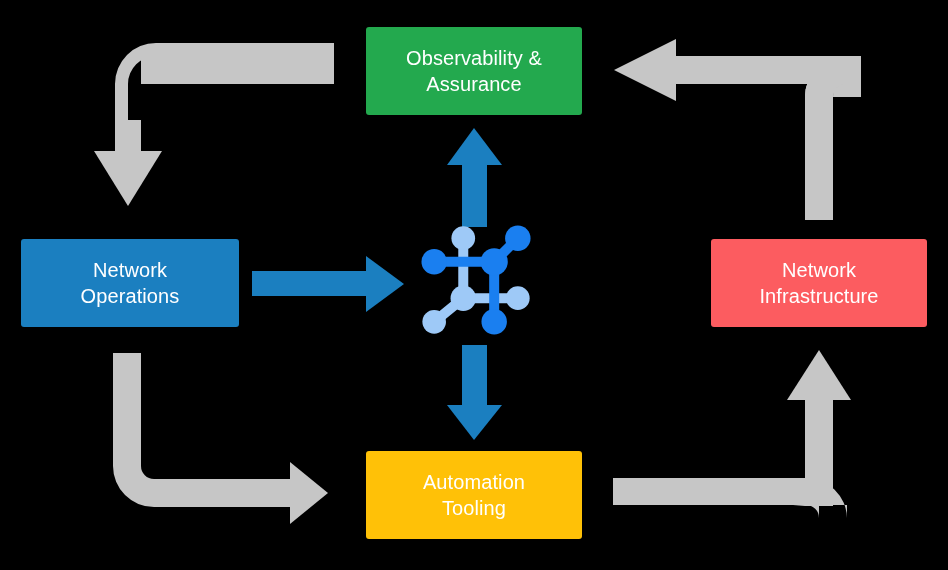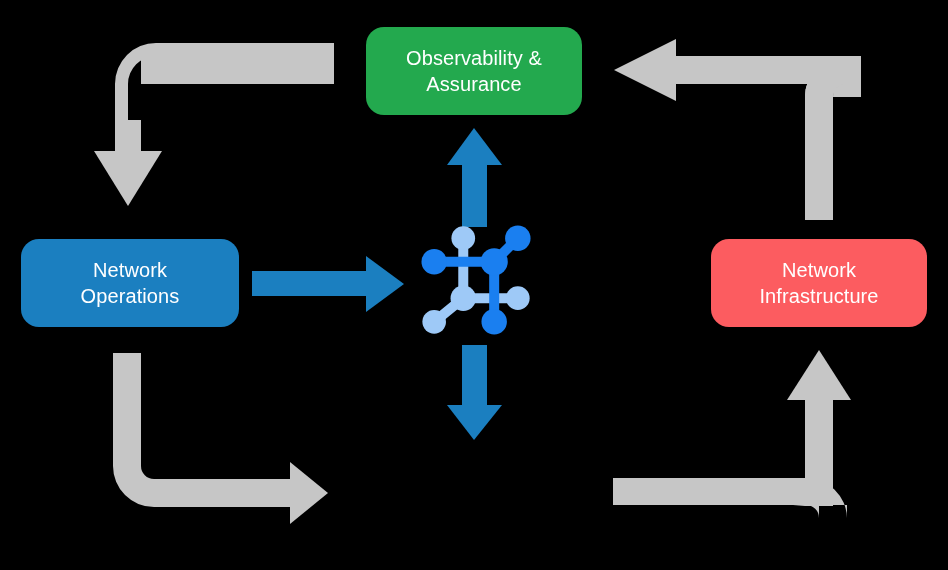--- a/index.html
+++ b/index.html
@@ -17,21 +17,21 @@
     height: 570px;
     background: #000000;
     overflow: hidden;
   }
   .box {
     position: absolute;
     display: flex;
     align-items: center;
     justify-content: center;
     text-align: center;
-    border-radius: 18px;
+    border-radius: 3px;
     color: #ffffff;
     font-size: 20px;
     line-height: 1.32;
     font-weight: 400;
     letter-spacing: 0.1px;
     box-sizing: border-box;
     padding: 4px 10px;
     white-space: pre-line;
   }
   #box-observability {
@@ -152,14 +152,16 @@
 
   <div class="box" id="box-observability" style="background: rgb(35, 169, 78); color: rgb(255, 255, 255);">Observability &amp;
 Assurance</div>
 
   <div class="box" id="box-network-operations" style="background: rgb(27, 127, 192); color: rgb(255, 255, 255);">Network
 Operations</div>
 
   <div class="box" id="box-network-infrastructure" style="background: rgb(252, 92, 96); color: rgb(255, 255, 255);">Network
 Infrastructure</div>
 
+  <div class="box" id="box-automation-tooling" style="background: rgb(255, 193, 7); color: rgb(255, 255, 255);">Automation
+Tooling</div>
 
 </div>
 
 </body></html>

